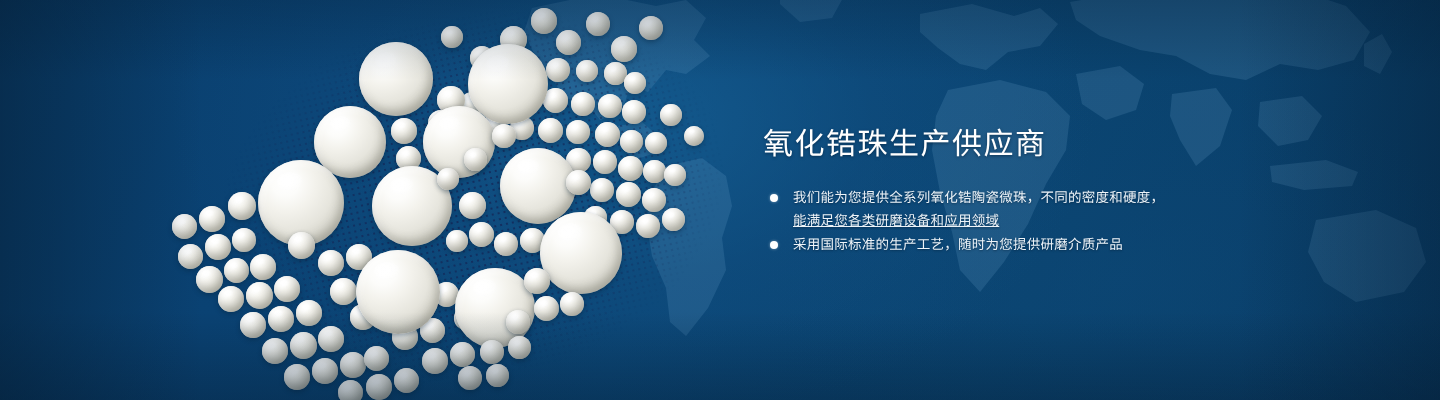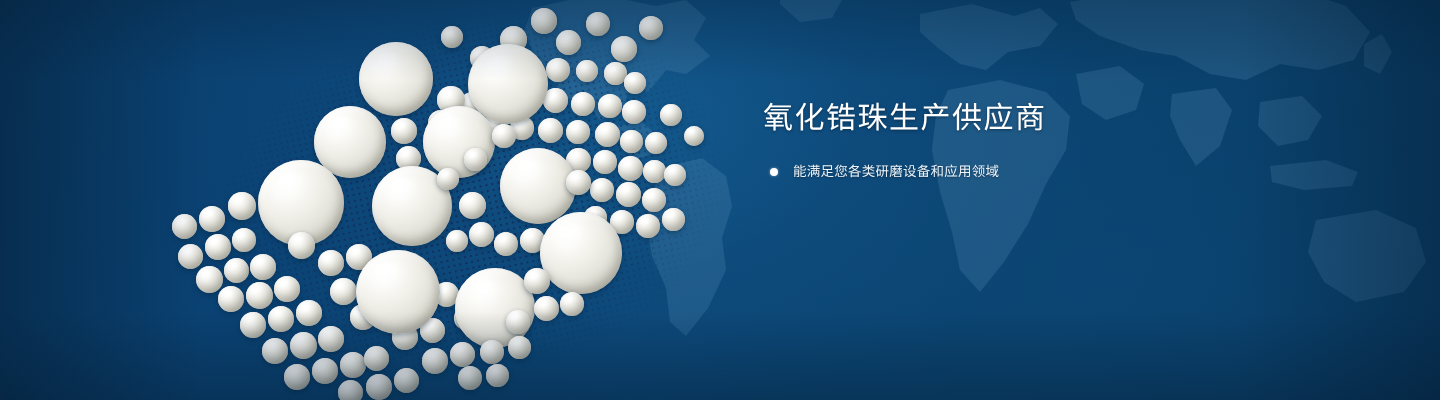--- a/index.html
+++ b/index.html
@@ -64,21 +64,21 @@
   .bead::after{
     content:"";position:absolute;
     left:22%;top:14%;width:30%;height:22%;
     border-radius:50%;
     background:radial-gradient(ellipse at 40% 40%, rgba(255,255,255,.97) 0%, rgba(255,255,255,.55) 45%, rgba(255,255,255,0) 78%);
     filter:blur(.6px);
   }
   .bead.sm::after{left:24%;top:16%;width:32%;height:26%;}
 
   
-  .content{position:absolute;left:763px;top:98px;width:620px;}
+  .content{position:absolute;left:763px;top:124px;width:620px;}
   .headline{
     color:#ffffff;
     font-size:30px;
     line-height:40px;
     letter-spacing:1.5px;
     font-weight:400;
     margin:0 0 22px 0;
     text-shadow:0 1px 3px rgba(3,24,44,.55);
     white-space:nowrap;
   }
@@ -92,21 +92,21 @@
     letter-spacing:.25px;
     margin-bottom:1px;
     text-shadow:0 1px 2px rgba(3,24,44,.5);
   }
   .dot{
     position:absolute;left:7px;top:8px;
     width:8px;height:8px;border-radius:50%;
     background:#ffffff;
     box-shadow:0 0 3px rgba(255,255,255,.45);
   }
-  .bullet .line2{display:block;}
+  .bullet .line2{display:block;text-decoration:underline;}
 </style>
 </head>
 <body>
 
 <div class="banner">
 
   <div class="bg-base"></div>
   <div class="bg-glow"></div>
 
   <div class="worldmap">
@@ -274,18 +274,23 @@
   </div>
 
   <div class="bg-vignette"></div>
 
   <div class="content">
     <h1 class="headline">氧化锆珠生产供应商</h1>
 
     <ul class="bullets">
       <li class="bullet">
         <span class="dot"></span>
+        <span>我们能为您提供全系列氧化锆陶瓷微珠，不同的密度和硬度，</span>
         <span class="line2">能满足您各类研磨设备和应用领域</span>
+      </li>
+      <li class="bullet">
+        <span class="dot"></span>
+        <span>采用国际标准的生产工艺，随时为您提供研磨介质产品</span>
       </li>
     </ul>
   </div>
 
 </div>
 
 </body></html>

